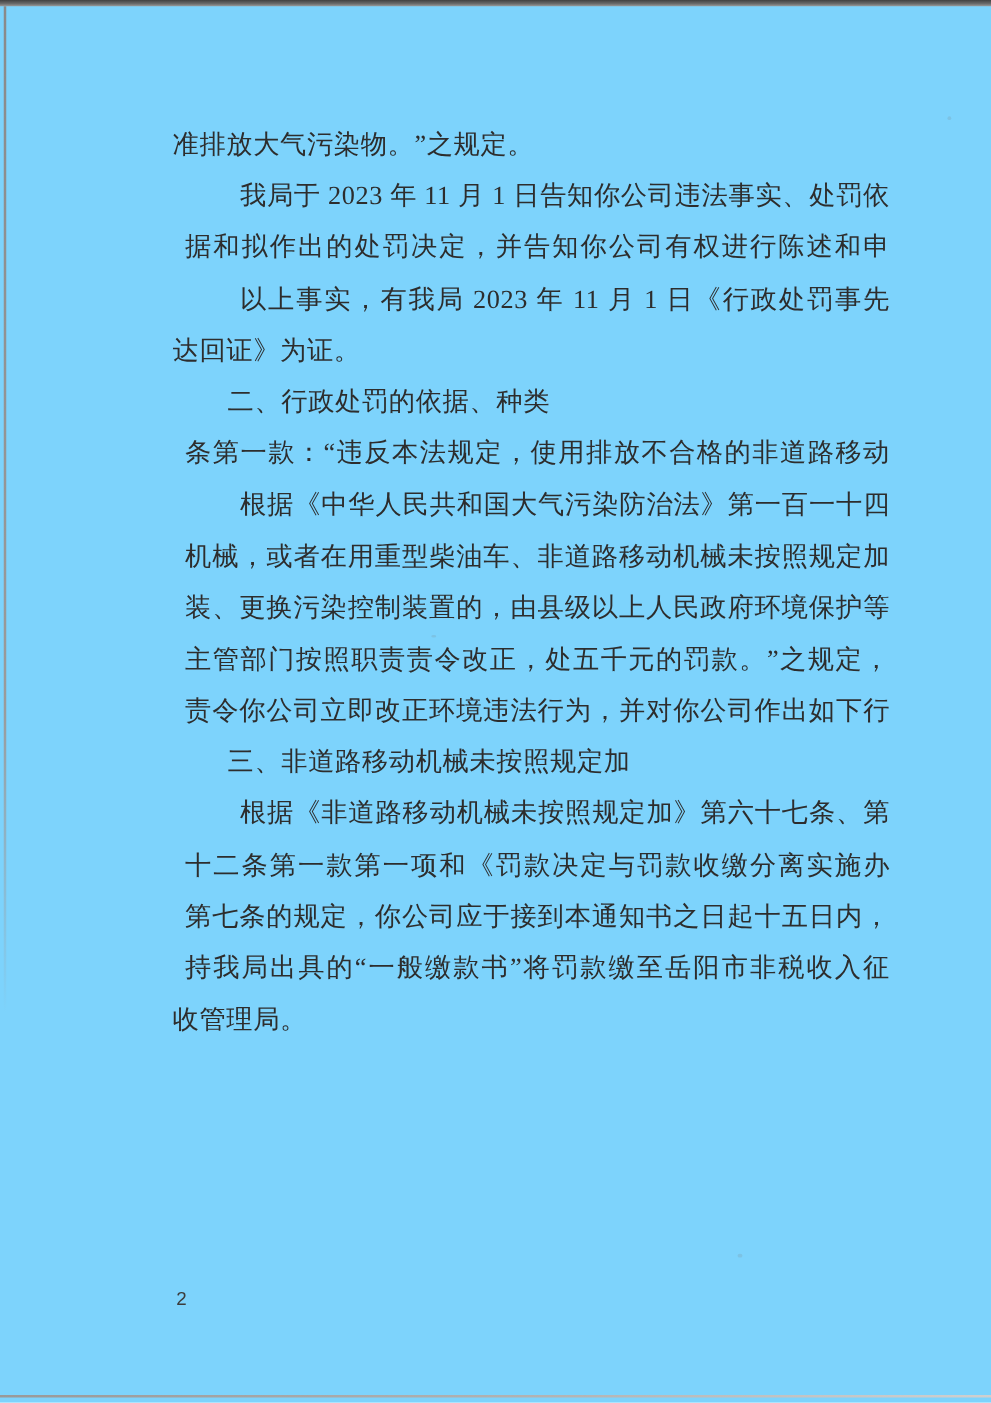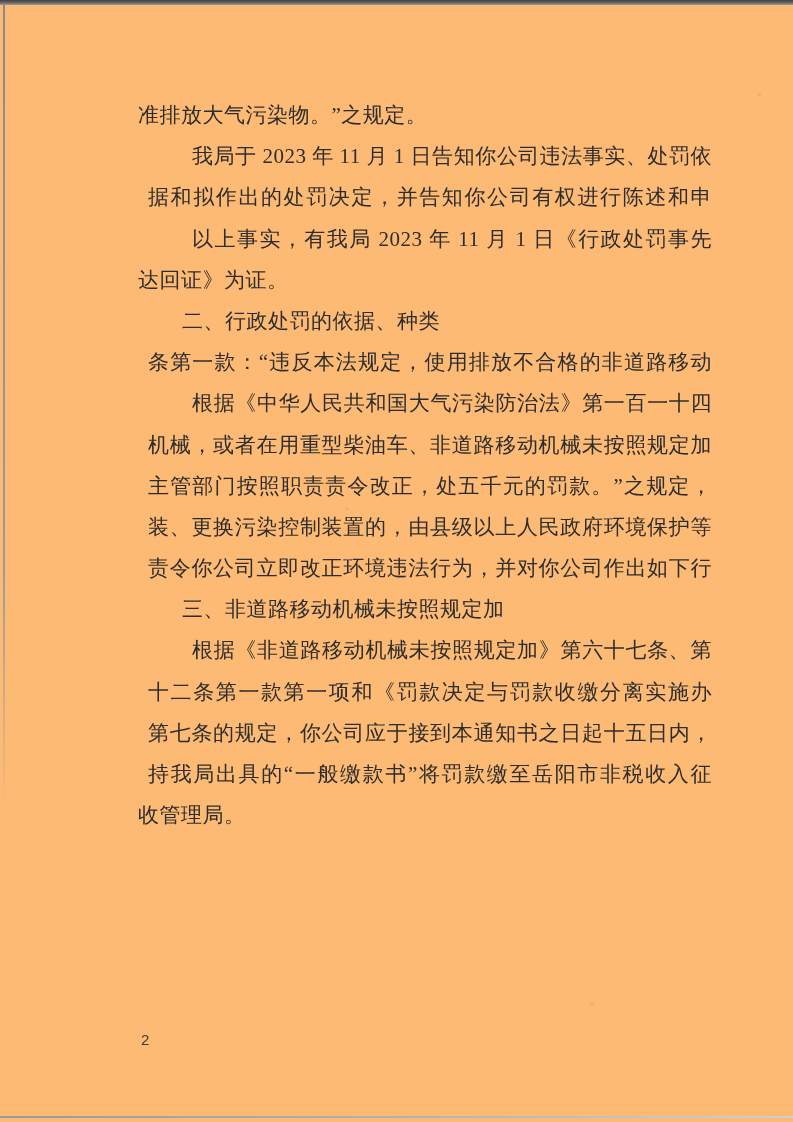--- a/index.html
+++ b/index.html
@@ -11,21 +11,21 @@
     width: 793px;
     height: 1122px;
     position: relative;
     overflow: hidden;
   }
   .page {
     position: absolute;
     left: 0; top: 0;
     width: 793px;
     height: 1122px;
-    background: #fdba74;
+    background: #7dd3fc;
     font-family: "Liberation Serif", "DejaVu Serif", serif;
   }
   
   .edge-top {
     position: absolute;
     top: 0; left: 0;
     width: 793px; height: 5px;
     background: linear-gradient(to bottom, #414141 0%, #6b6b6b 60%, #9a9a9a 100%);
   }
   .edge-left {
@@ -94,22 +94,22 @@
   <div class="textblock">
       <div class="line">准排放大气污染物。”之规定。</div>
       <div class="line j ind">我局于 2023 年 11 月 1 日告知你公司违法事实、处罚依</div>
       <div class="line j">据和拟作出的处罚决定，并告知你公司有权进行陈述和申辩。</div>
       <div class="line j ind">以上事实，有我局 2023 年 11 月 1 日《行政处罚事先（听</div>
       <div class="line">达回证》为证。</div>
       <div class="line ind">二、行政处罚的依据、种类</div>
       <div class="line j">条第一款：“违反本法规定，使用排放不合格的非道路移动</div>
       <div class="line j ind">根据《中华人民共和国大气污染防治法》第一百一十四</div>
       <div class="line j">机械，或者在用重型柴油车、非道路移动机械未按照规定加</div>
+      <div class="line j">装、更换污染控制装置的，由县级以上人民政府环境保护等</div>
       <div class="line j">主管部门按照职责责令改正，处五千元的罚款。”之规定，</div>
-      <div class="line j">装、更换污染控制装置的，由县级以上人民政府环境保护等</div>
       <div class="line j">责令你公司立即改正环境违法行为，并对你公司作出如下行</div>
       <div class="line ind">三、非道路移动机械未按照规定加</div>
       <div class="line j ind">根据《非道路移动机械未按照规定加》第六十七条、第七</div>
       <div class="line j">十二条第一款第一项和《罚款决定与罚款收缴分离实施办法》</div>
       <div class="line j">第七条的规定，你公司应于接到本通知书之日起十五日内，</div>
       <div class="line j">持我局出具的“一般缴款书”将罚款缴至岳阳市非税收入征</div>
       <div class="line">收管理局。</div>
     </div>
 
   <div class="pagenum">2</div>

